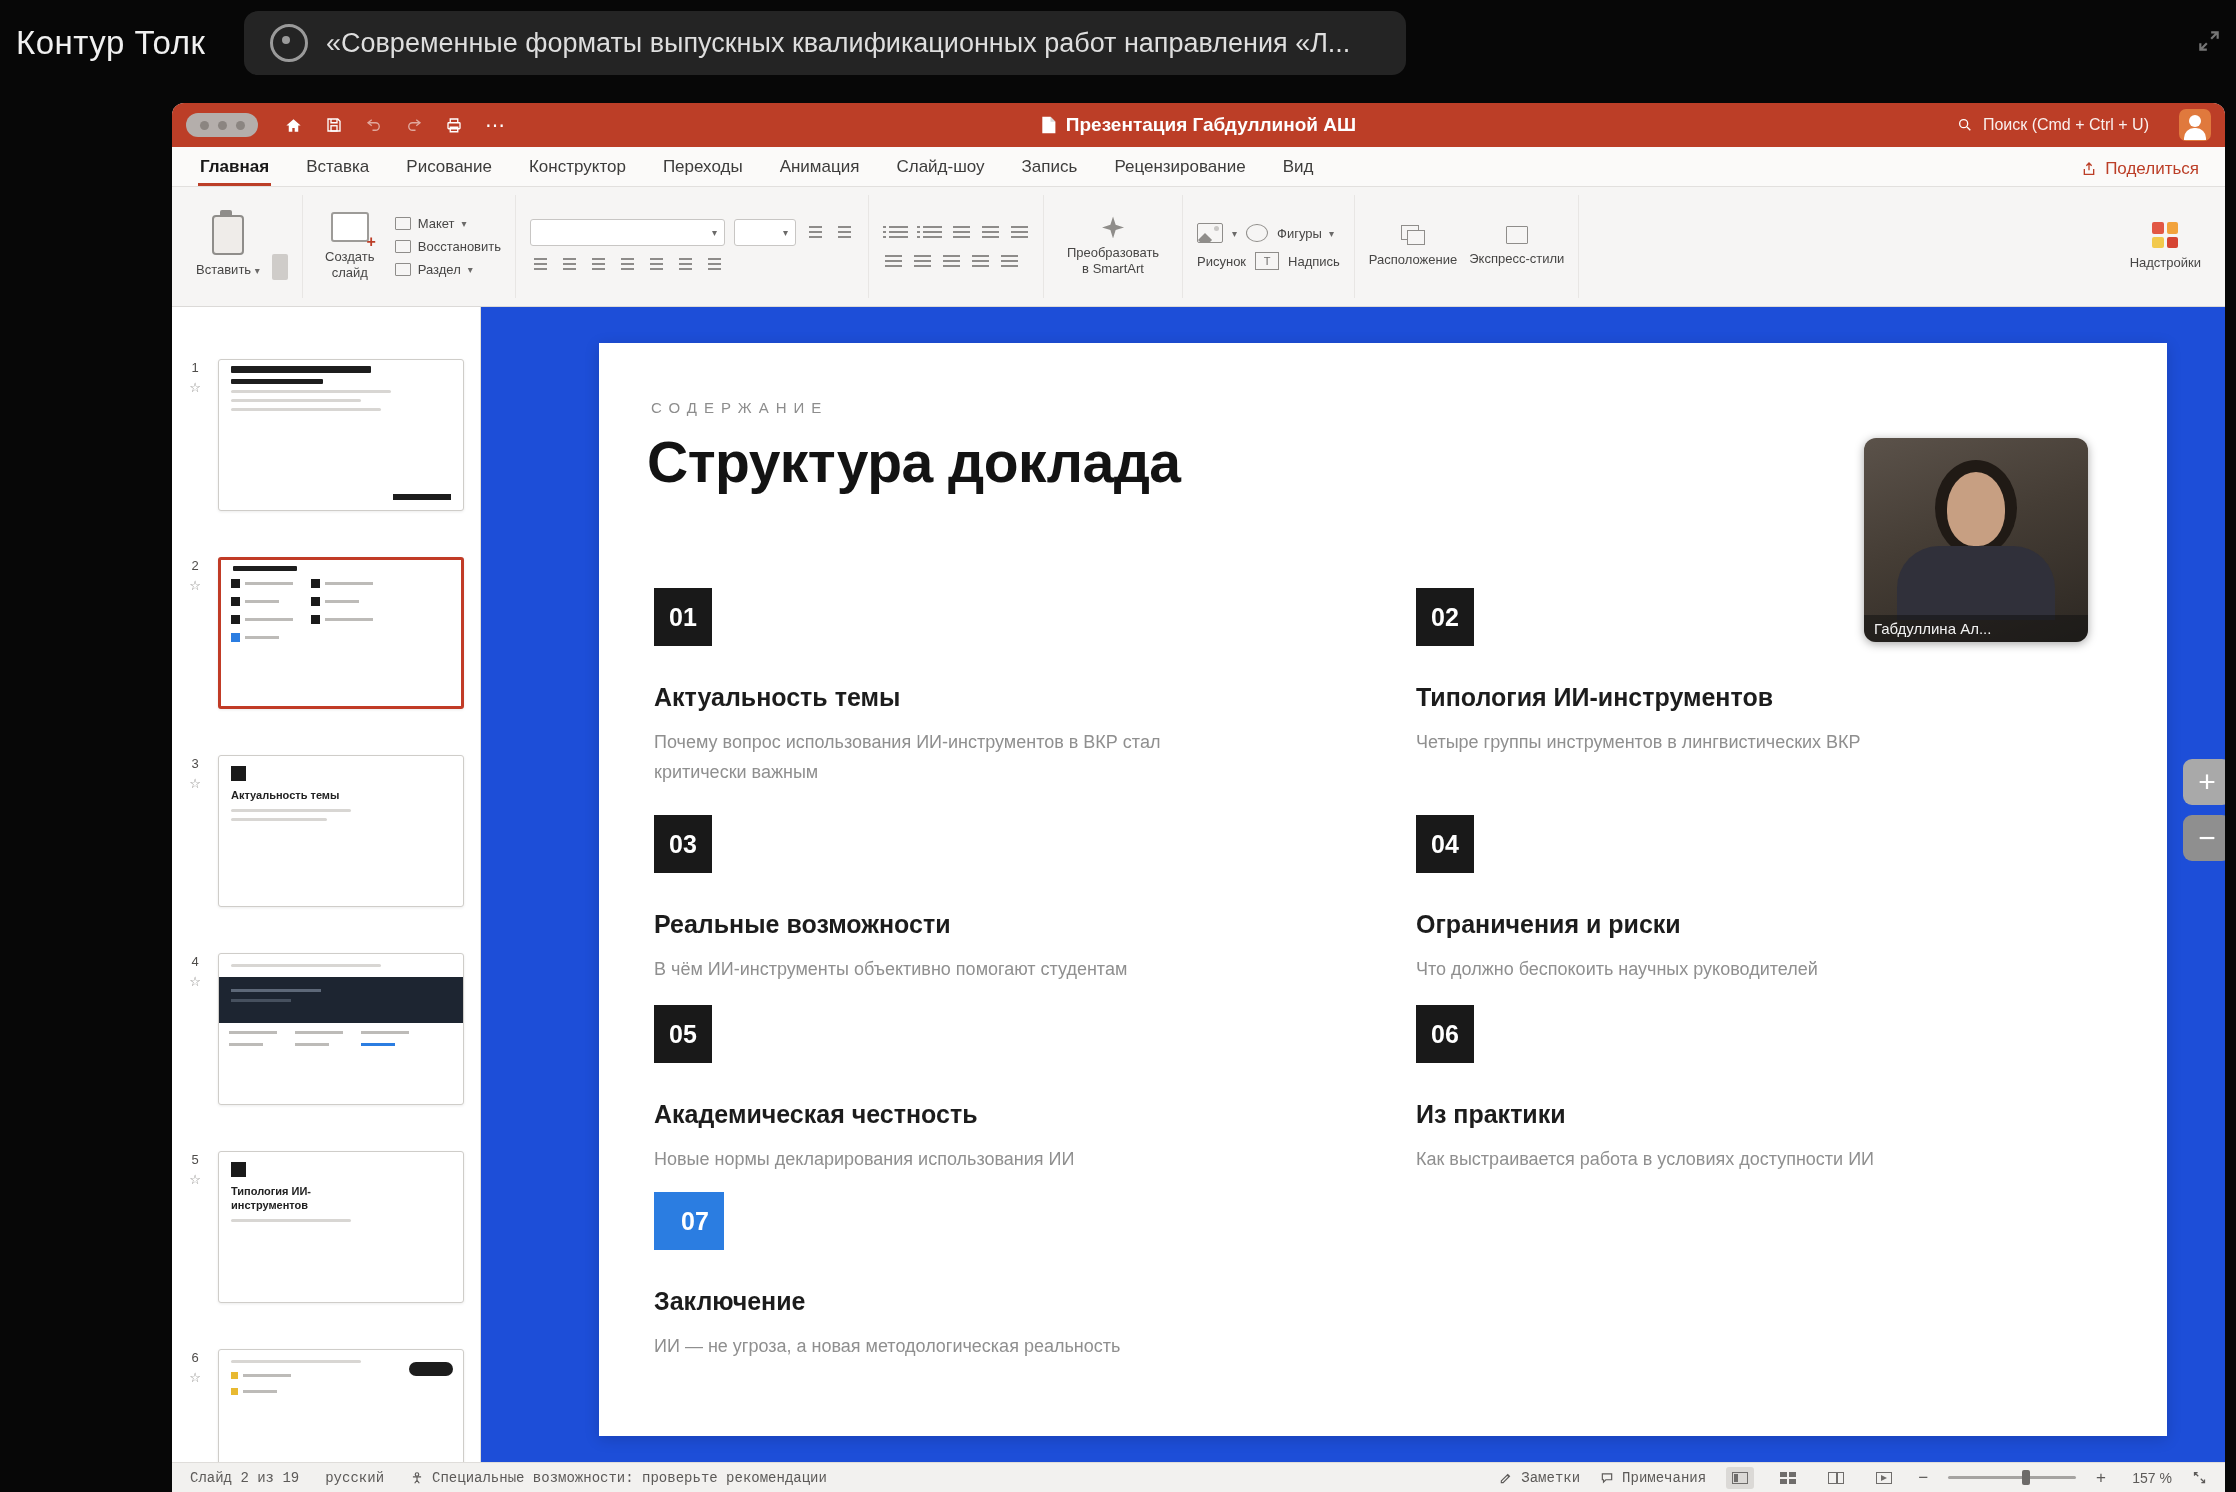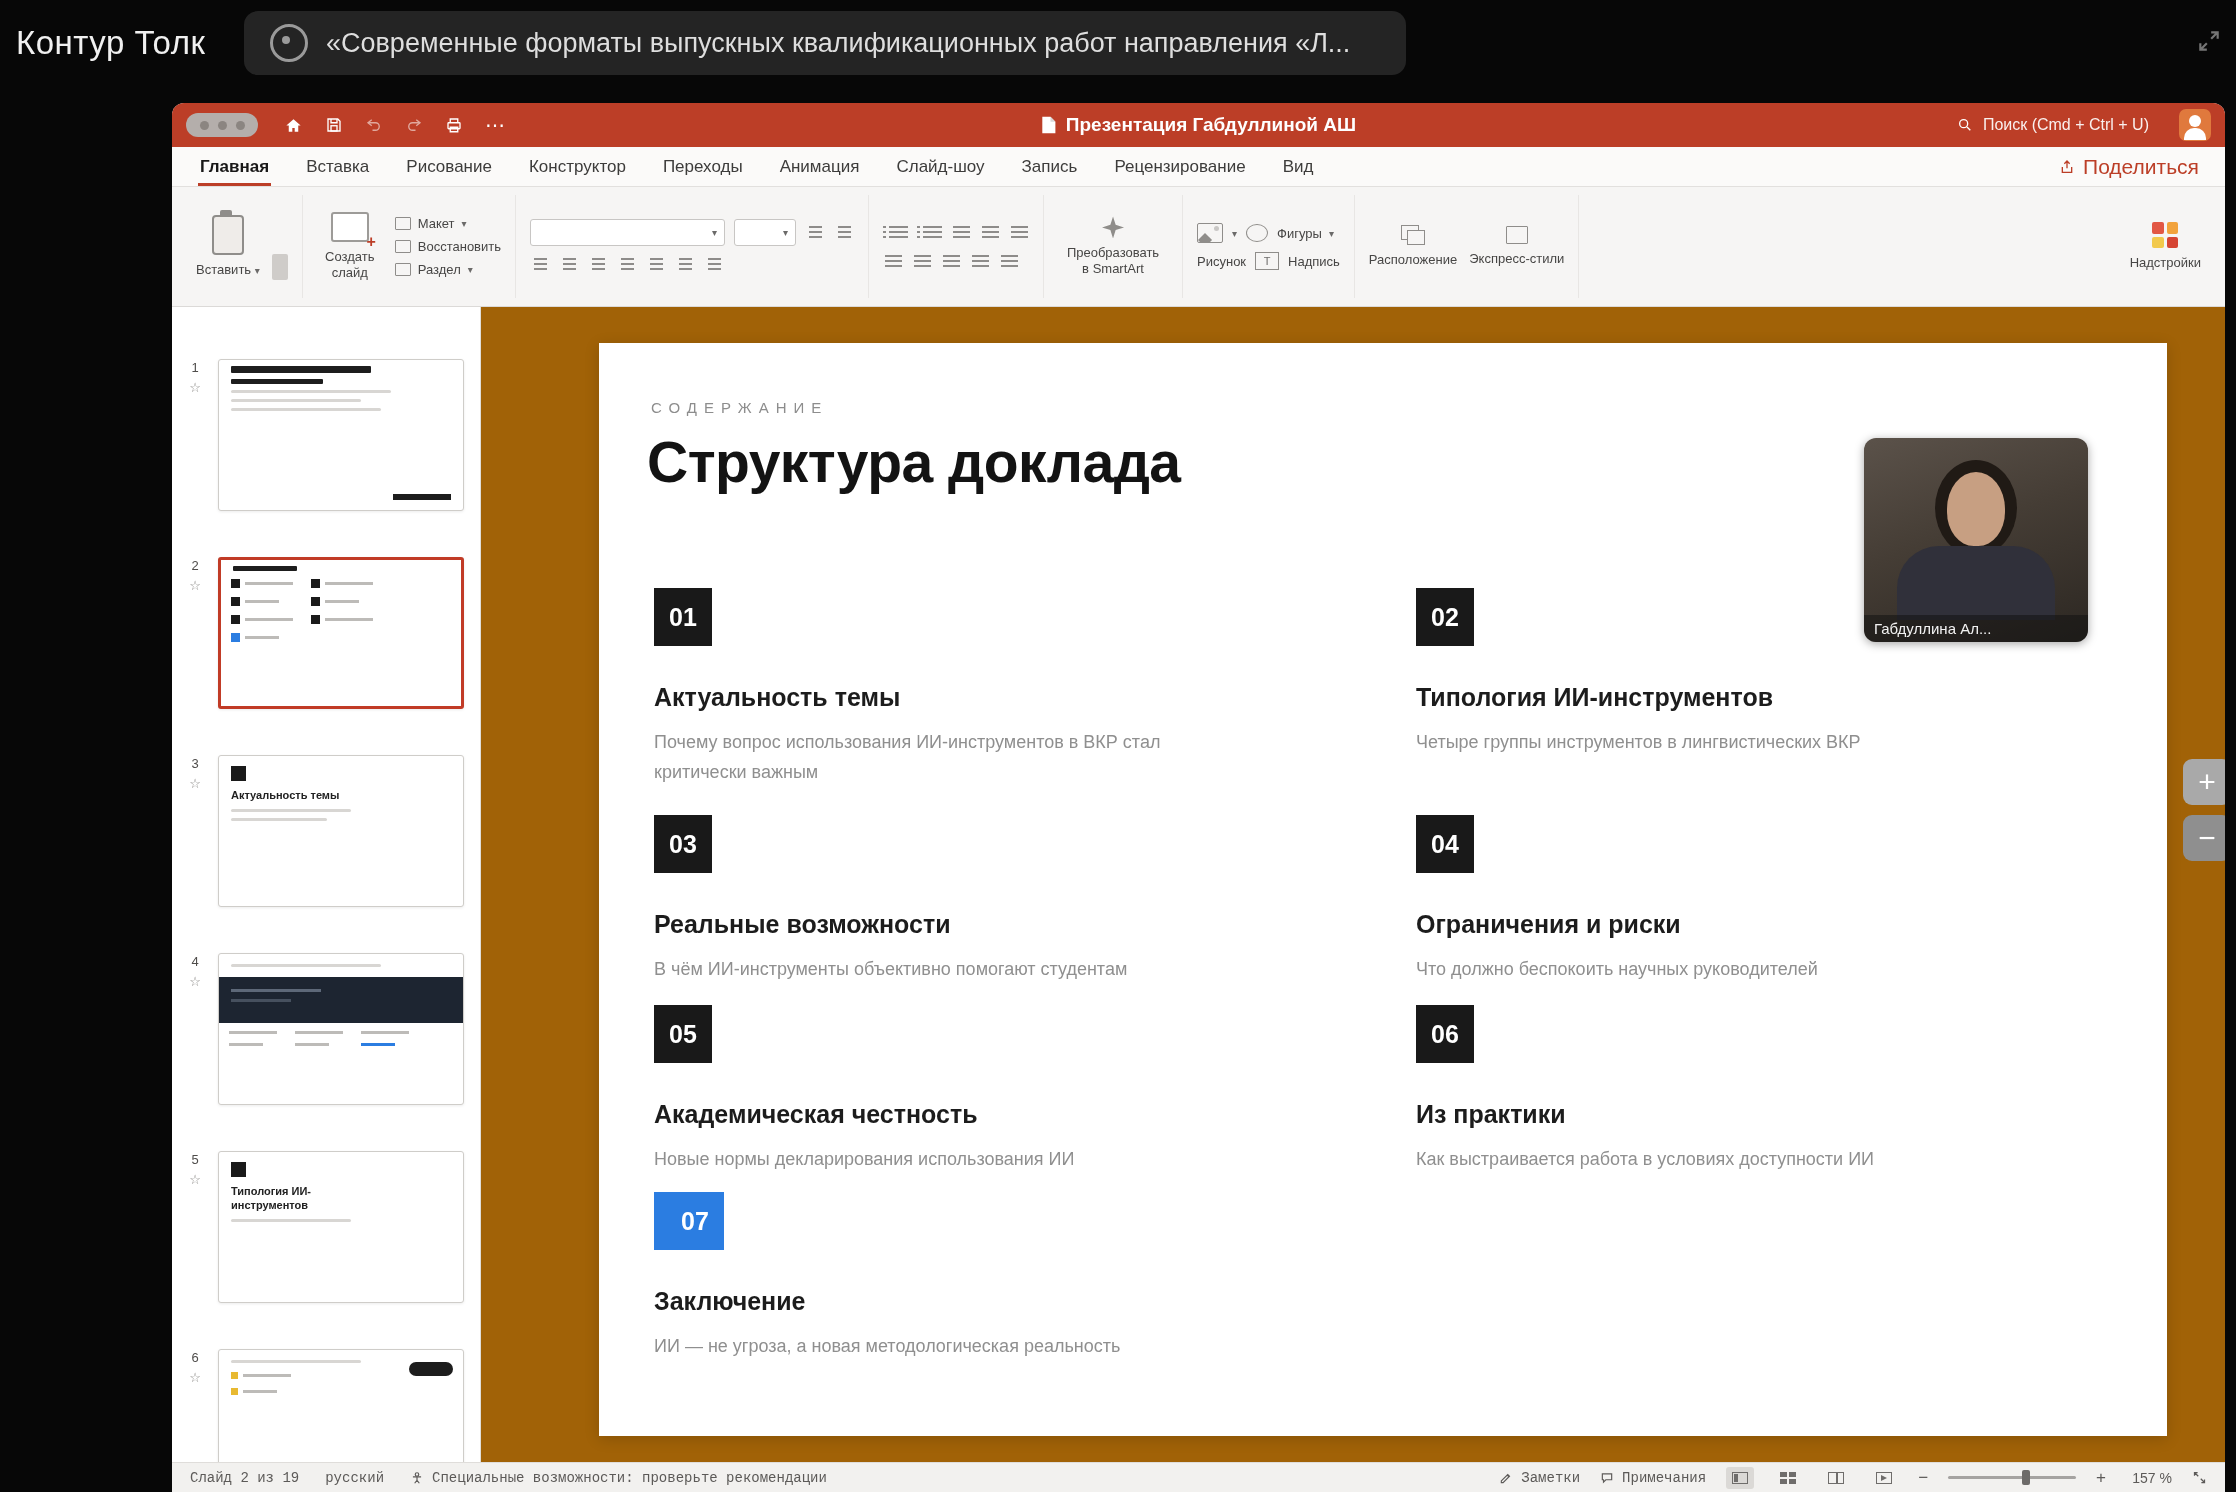--- a/index.html
+++ b/index.html
@@ -40,21 +40,21 @@
   .avatar-person{width:12px;height:12px;border-radius:50%;background:#fff;position:relative;top:-4px;}
   .avatar-person::after{content:"";position:absolute;left:-5px;top:13px;width:22px;height:12px;
              border-radius:10px 10px 0 0;background:#fff;}
 
   
   .tabs{height:40px;background:#fbfaf9;border-bottom:1px solid #e2e0de;position:relative;
         display:flex;align-items:flex-end;gap:33px;padding:0 26px;box-sizing:border-box;}
   .tab{font-size:17px;color:#3d3c3b;padding:0 2px 9px;}
   .tab.active{color:#191818;font-weight:bold;box-shadow:inset 0 -3px 0 #bc3e27;}
   .share-btn{position:absolute;right:26px;bottom:7px;display:flex;align-items:center;gap:8px;
-             color:#bc3e27;font-size:21px;}
+             color:#bc3e27;font-size:17px;}
 
   
   .ribbon{height:120px;background:#f6f5f4;border-bottom:1px solid #dcdad8;display:flex;
           align-items:stretch;padding:8px 10px;box-sizing:border-box;}
   .rg{display:flex;align-items:center;gap:12px;padding:0 14px;border-right:1px solid #e8e6e4;}
   .bigv{display:flex;flex-direction:column;align-items:center;justify-content:center;gap:7px;
         font-size:13px;color:#474645;text-align:center;line-height:1.2;}
   .caret{font-size:10px;color:#6b6a69;}
   .clipboard{width:28px;height:36px;background:#efece9;border:2px solid #8f8d8a;border-radius:4px;position:relative;}
   .clipboard::before{content:"";position:absolute;top:-7px;left:6px;width:12px;height:7px;background:#8f8d8a;border-radius:2px;}
@@ -118,21 +118,21 @@
   .m-band{height:46px;background:#1d2531;margin:10px 0 0;position:relative;}
   .m-band::before{content:"";position:absolute;left:12px;top:12px;width:90px;height:3px;background:#5d6878;}
   .m-band::after{content:"";position:absolute;left:12px;top:22px;width:60px;height:3px;background:#46505e;}
   .m-chip{position:absolute;right:12px;bottom:10px;width:58px;height:6px;background:#1d1d1d;}
   .m-sq16{width:15px;height:15px;background:#1a1a1a;margin:10px 0 0 12px;}
   .m-yrow{display:flex;align-items:center;gap:5px;margin:9px 0 0 12px;}
   .m-ysq{width:7px;height:7px;background:#e8b931;}
   .m-blob{position:absolute;right:10px;top:12px;width:44px;height:14px;border-radius:7px;background:#1d1d1d;}
 
   
-  .canvas{flex:1;position:relative;background:#a16207;overflow:hidden;}
+  .canvas{flex:1;position:relative;background:#1d4ed8;overflow:hidden;}
   .slide{position:absolute;left:118px;top:36px;width:1568px;height:1093px;background:#fff;
          box-shadow:0 3px 14px rgba(0,0,0,.16);}
   .eyebrow{position:absolute;left:52px;top:56px;font-size:15px;letter-spacing:7px;color:#8d8d8d;}
   .slide-title{position:absolute;left:48px;top:86px;font-size:57px;font-weight:bold;color:#131313;letter-spacing:-.5px;}
   .item{position:absolute;display:flex;gap:30px;flex-direction:column;}
   .numbox{width:58px;height:58px;background:#191919;color:#fff;font-size:25px;font-weight:bold;
           display:flex;align-items:center;justify-content:center;flex:none;}
   .item.accent .numbox{background:#2b7de1;padding-left:12px;}
   .ititle{font-size:25px;font-weight:bold;color:#1c1c1c;margin-top:7px;}
   .idesc{font-size:18px;color:#8f8f8f;margin-top:16px;line-height:1.65;max-width:560px;}

